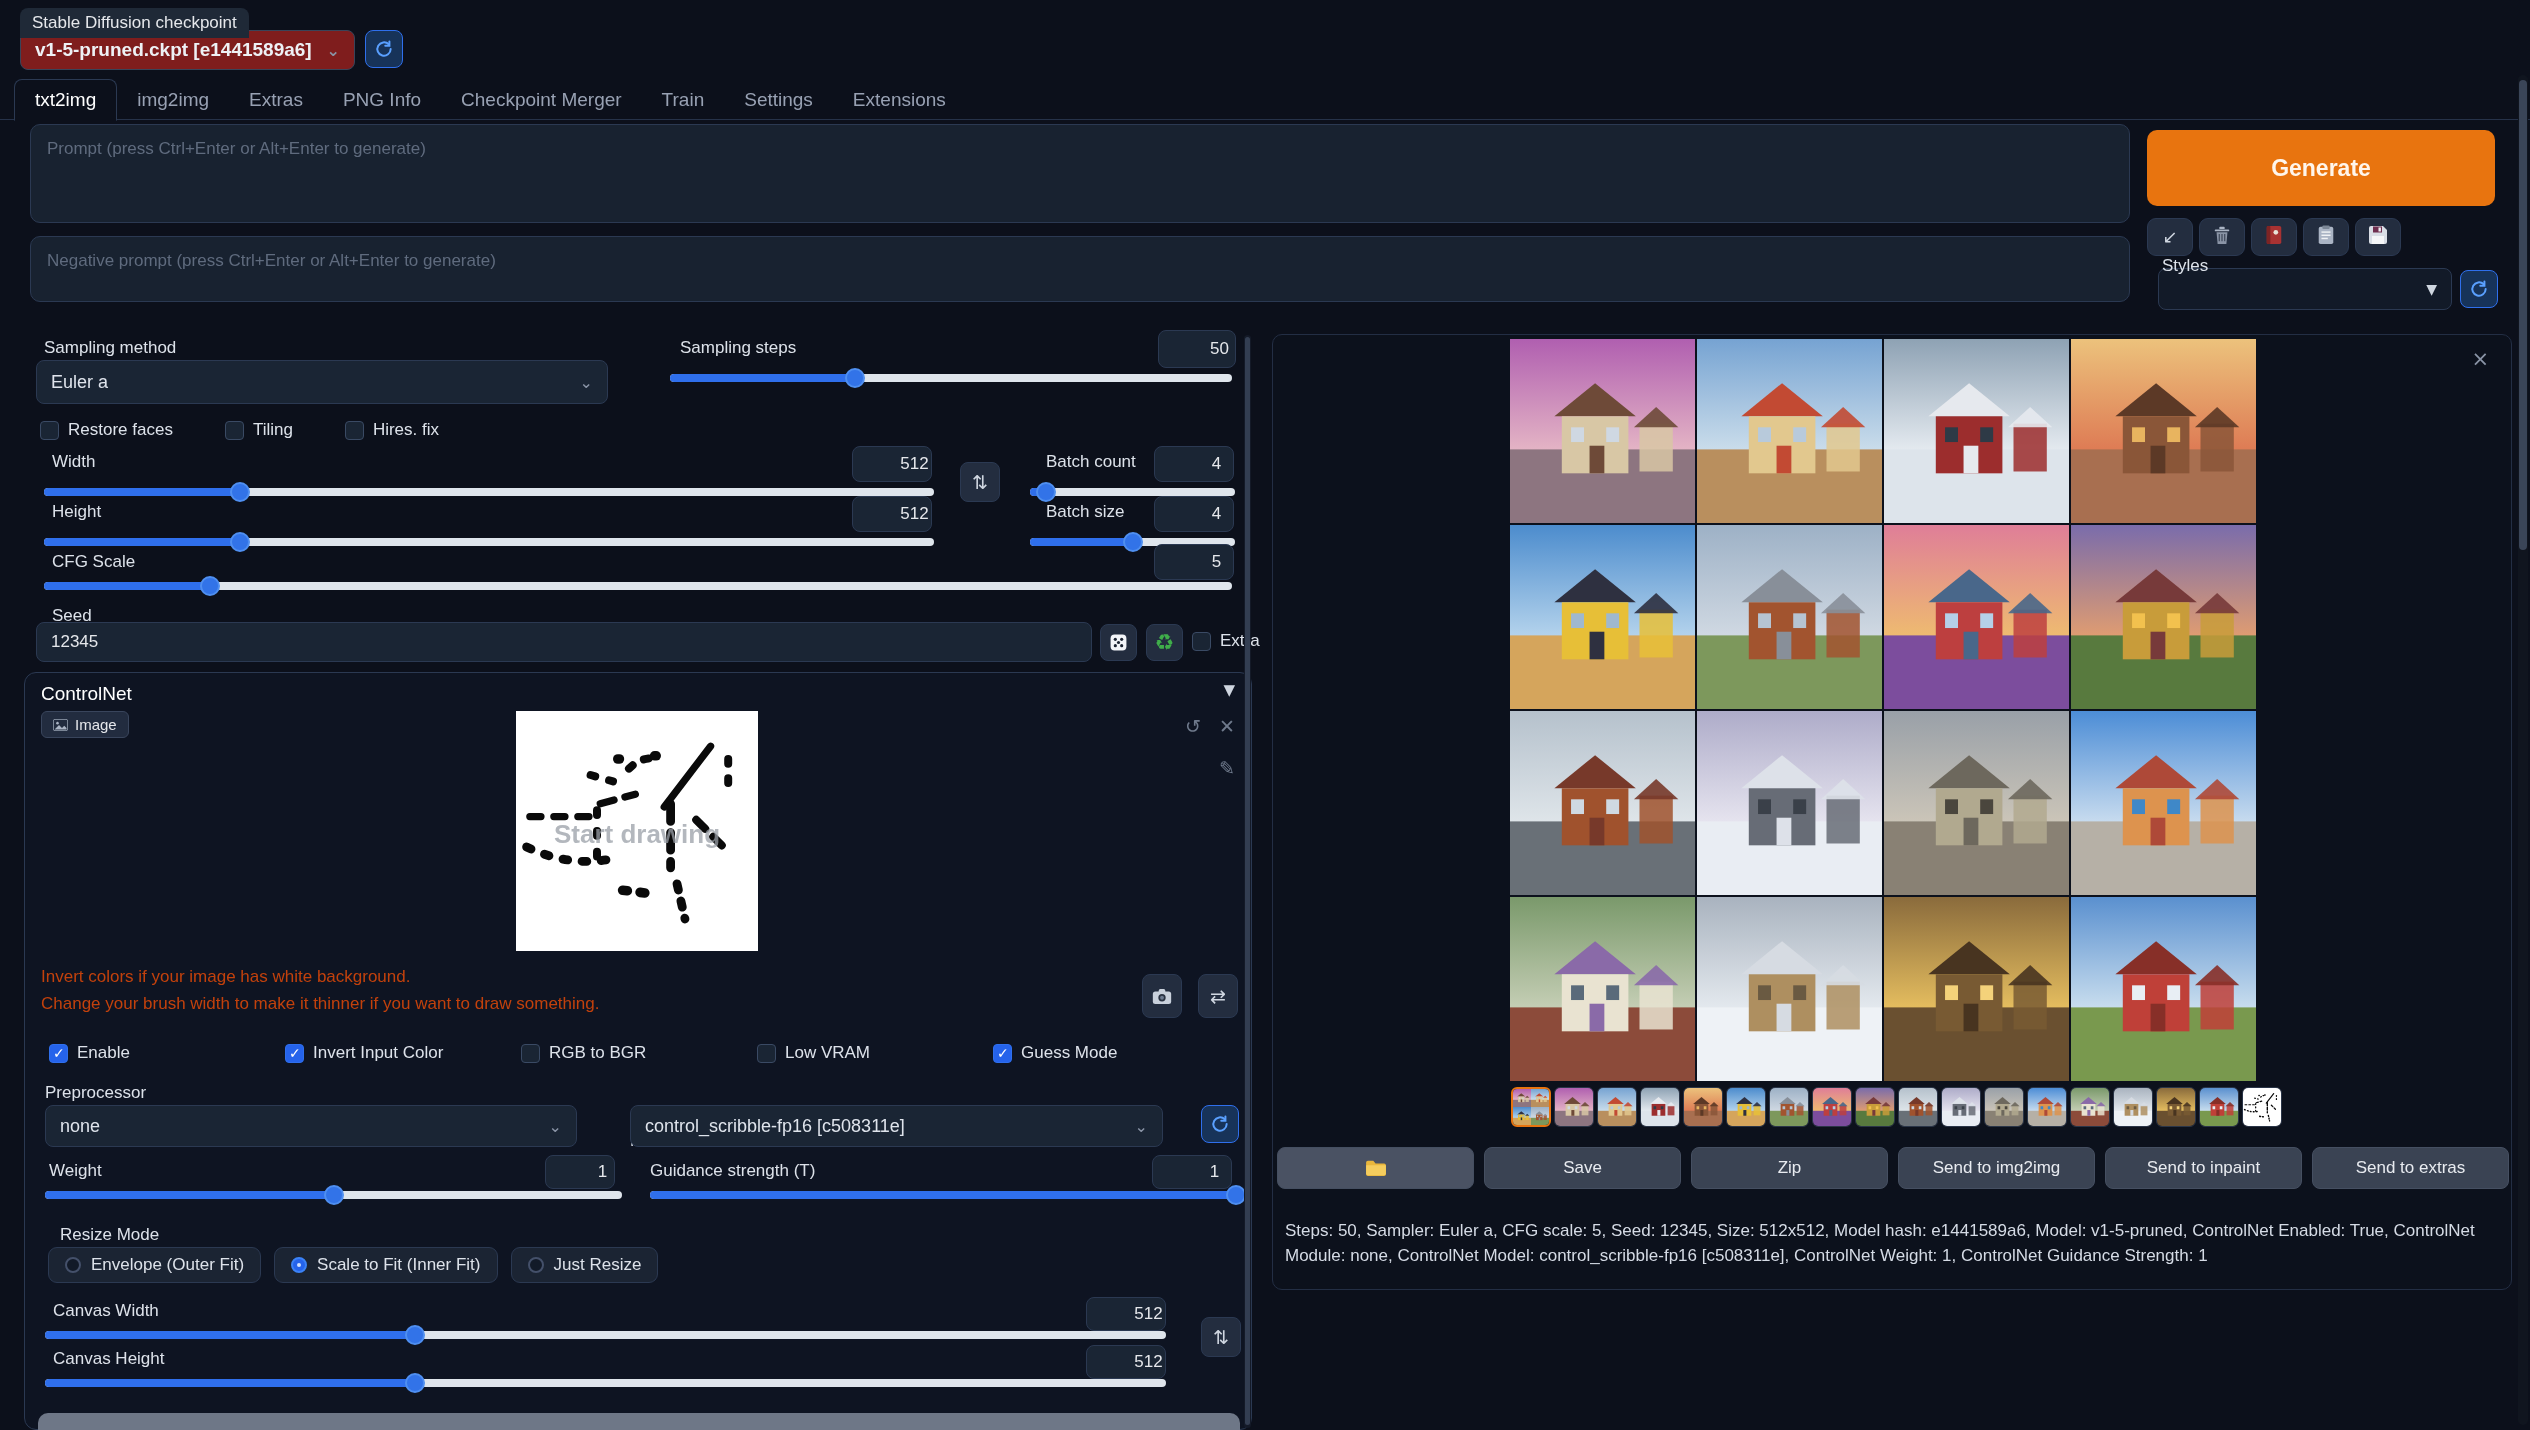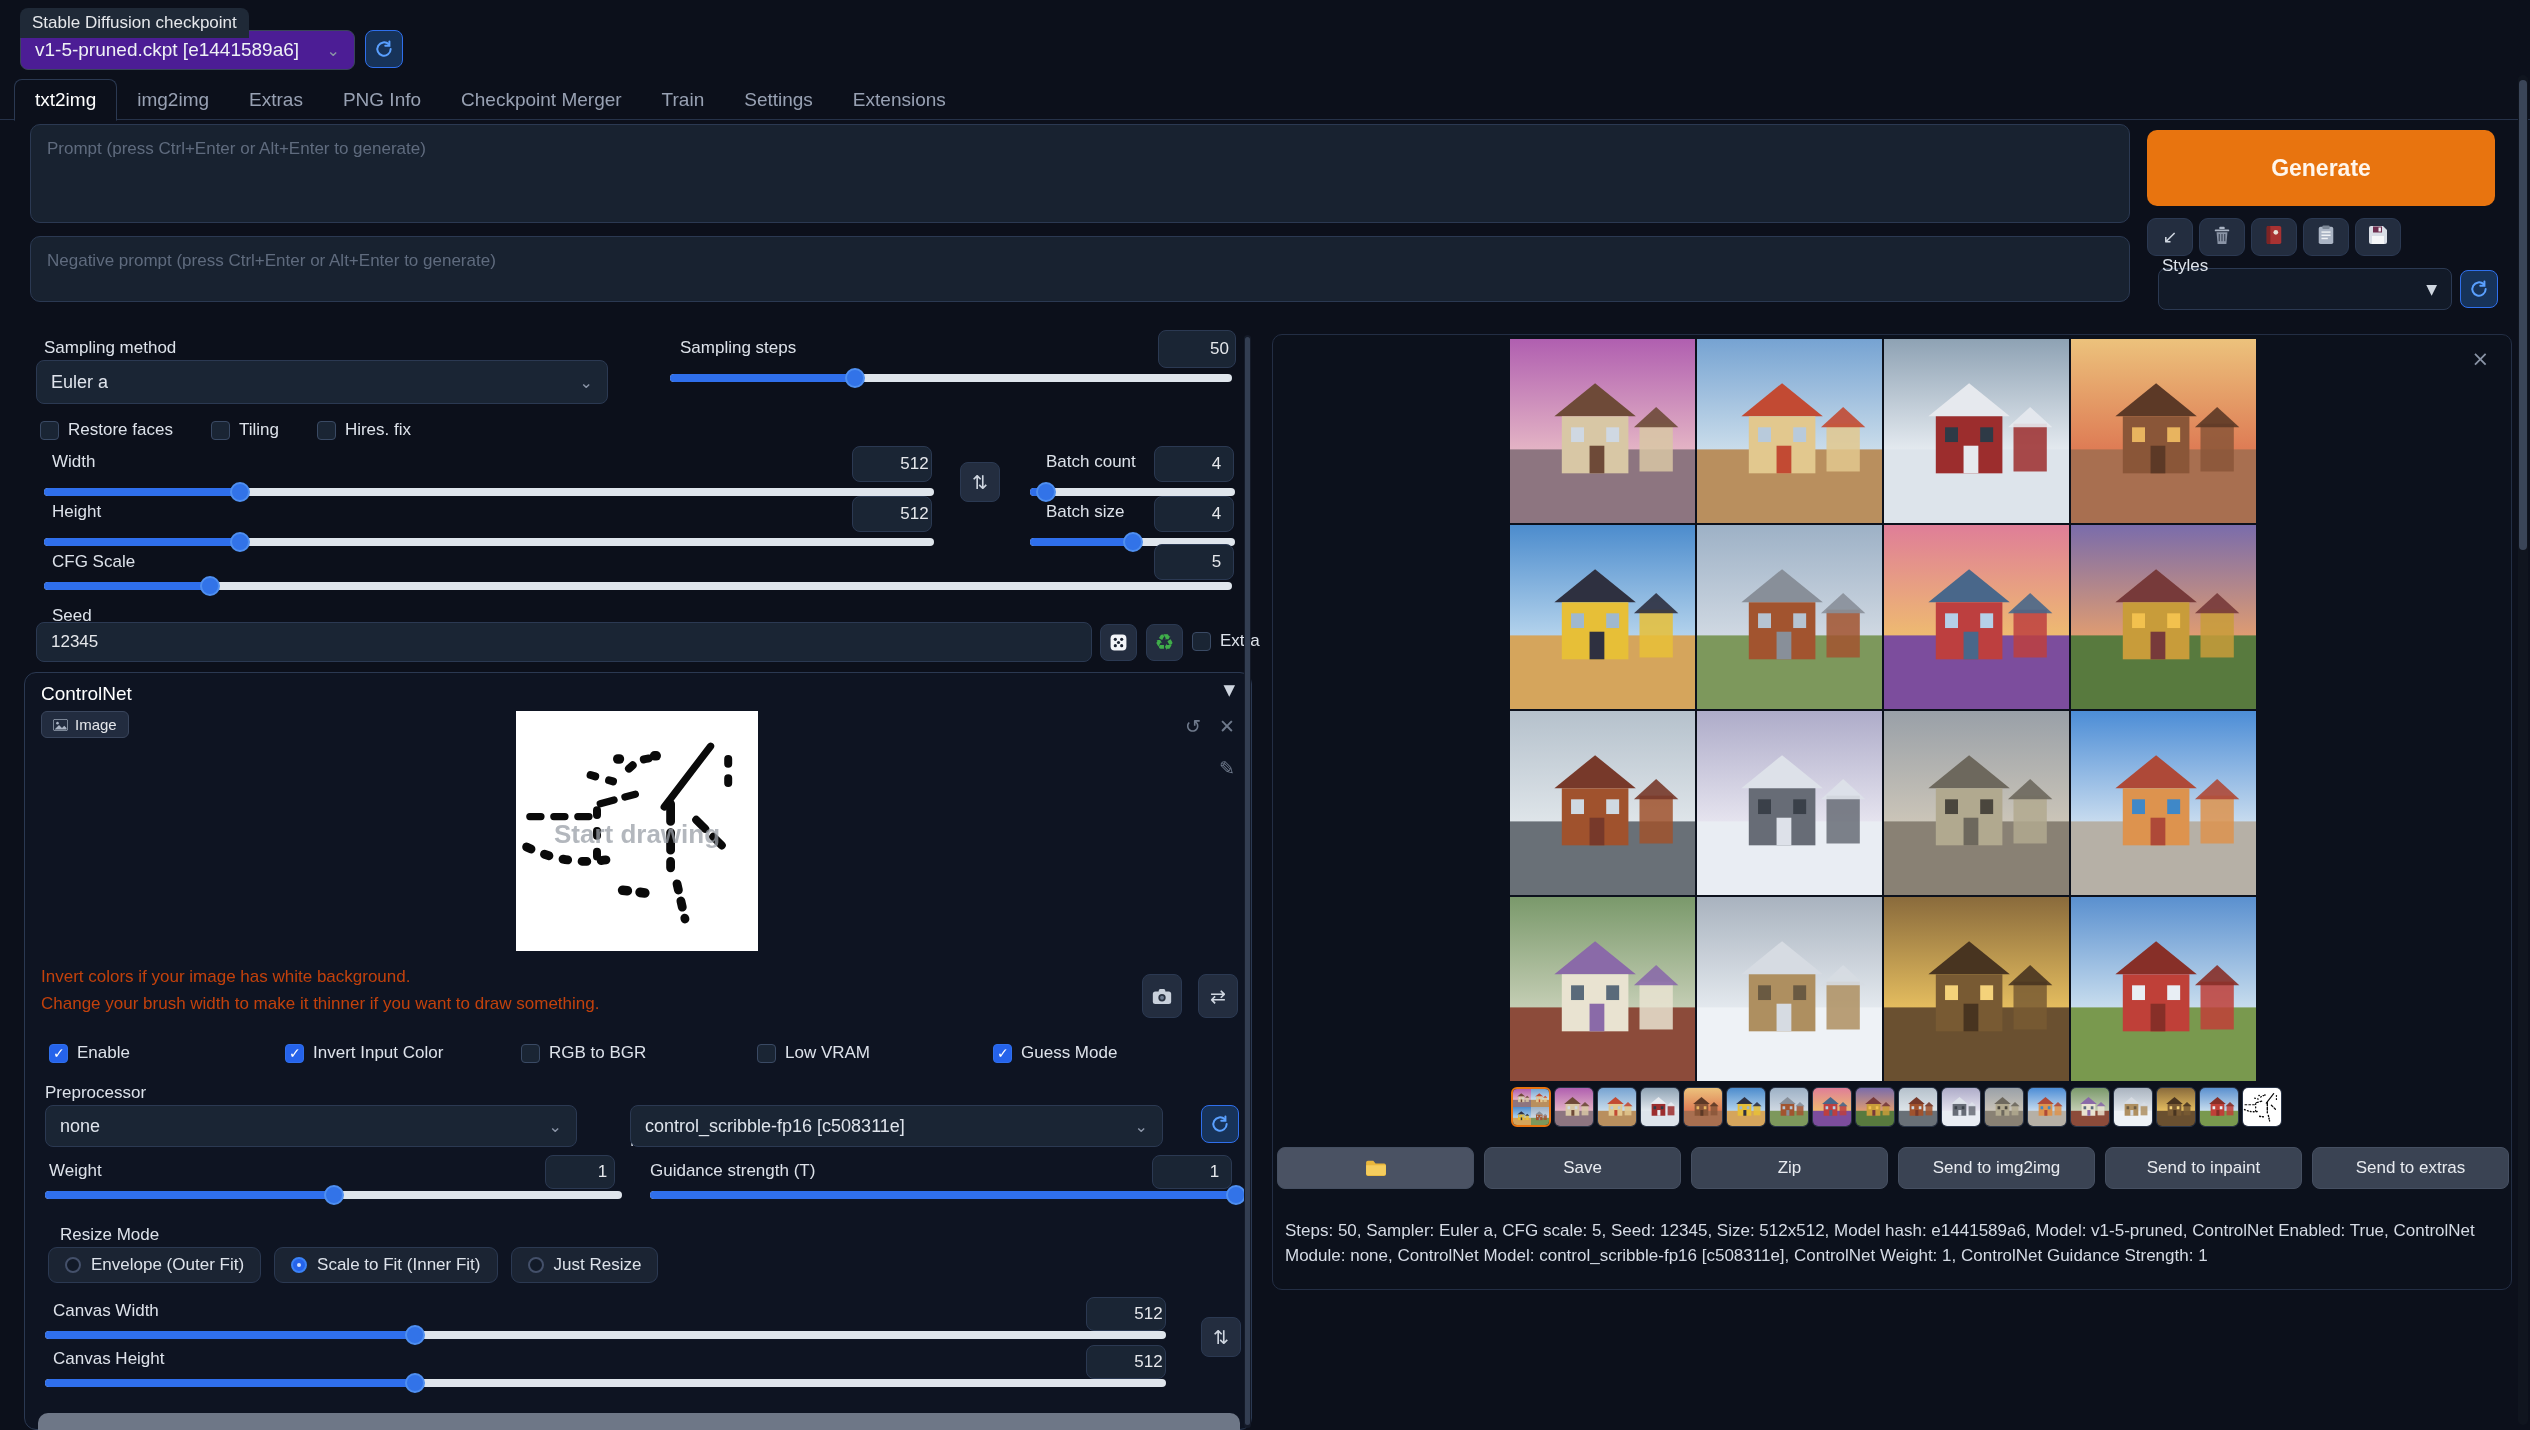--- a/index.html
+++ b/index.html
@@ -5,23 +5,23 @@
   * { margin:0; padding:0; box-sizing:border-box; }
   html,body { background:#0c101b; }
   body { width:2530px; height:1430px; position:relative; overflow:hidden;
          font-family:"Liberation Sans", sans-serif; color:#dde2ea; }
   .abs { position:absolute; }
   .glyph { font-family:"DejaVu Sans", sans-serif; }
 
   
   .ckpt-label { position:absolute; left:20px; top:8px; background:#1f2937; color:#e5e7eb;
     font-size:17px; padding:5px 12px; border-radius:8px 8px 0 0; z-index:2; }
-  .ckpt-select { position:absolute; left:20px; top:30px; width:335px; height:40px; background:#4c1d95;
+  .ckpt-select { position:absolute; left:20px; top:30px; width:335px; height:40px; background:#7f1d1d;
     border:1px solid #394459; border-radius:0 8px 8px 8px; display:flex; align-items:center;
-    justify-content:space-between; padding:0 14px; font-size:19px; font-weight:normal; color:#eef1f5; cursor:pointer; }
+    justify-content:space-between; padding:0 14px; font-size:19px; font-weight:bold; color:#eef1f5; cursor:pointer; }
   .chev { color:#8a94a6; font-size:16px; }
   .refresh-blue { position:absolute; width:38px; height:38px; background:#173359; border:1px solid #2f6fec;
     border-radius:8px; color:#5aa0ff; display:flex; align-items:center; justify-content:center; cursor:pointer; }
   .refresh-blue svg { width:20px; height:20px; }
 
   
   .tabs { position:absolute; left:14px; top:78px; display:flex; align-items:flex-end; height:42px; z-index:2; }
   .tab { font-size:19px; color:#98a1b3; padding:9px 20px; cursor:pointer; }
   .tab.active { color:#ffffff; background:#0c101b; border:1px solid #2b3952; border-bottom:1px solid #0c101b;
     border-radius:8px 8px 0 0; margin-bottom:-1px; }
@@ -203,21 +203,21 @@
   <span>Euler a</span>
   <span class="chev glyph">⌄</span>
 </div>
 <span class="lbl" style="left:680px; top:338px;">Sampling steps</span>
 <div class="numbox" style="left:1158px; top:330px; width:78px; height:38px;">50</div>
 <div class="slider" style="left:670px; top:374px; width:562px;">
     <div class="fill" style="width: 33%;"></div>
     <div class="handle" style="left: 33%;"></div>
   </div>
 
-<div class="abs" style="left:40px; top:420px; display:flex; gap:38px;" id="toggles">
+<div class="abs" style="left:40px; top:420px; display:flex; gap:52px;" id="toggles">
     <div class="cb">
       <span class="box"></span>
       <span>Restore faces</span>
     </div>
     <div class="cb">
       <span class="box"></span>
       <span>Tiling</span>
     </div>
     <div class="cb">
       <span class="box"></span>

